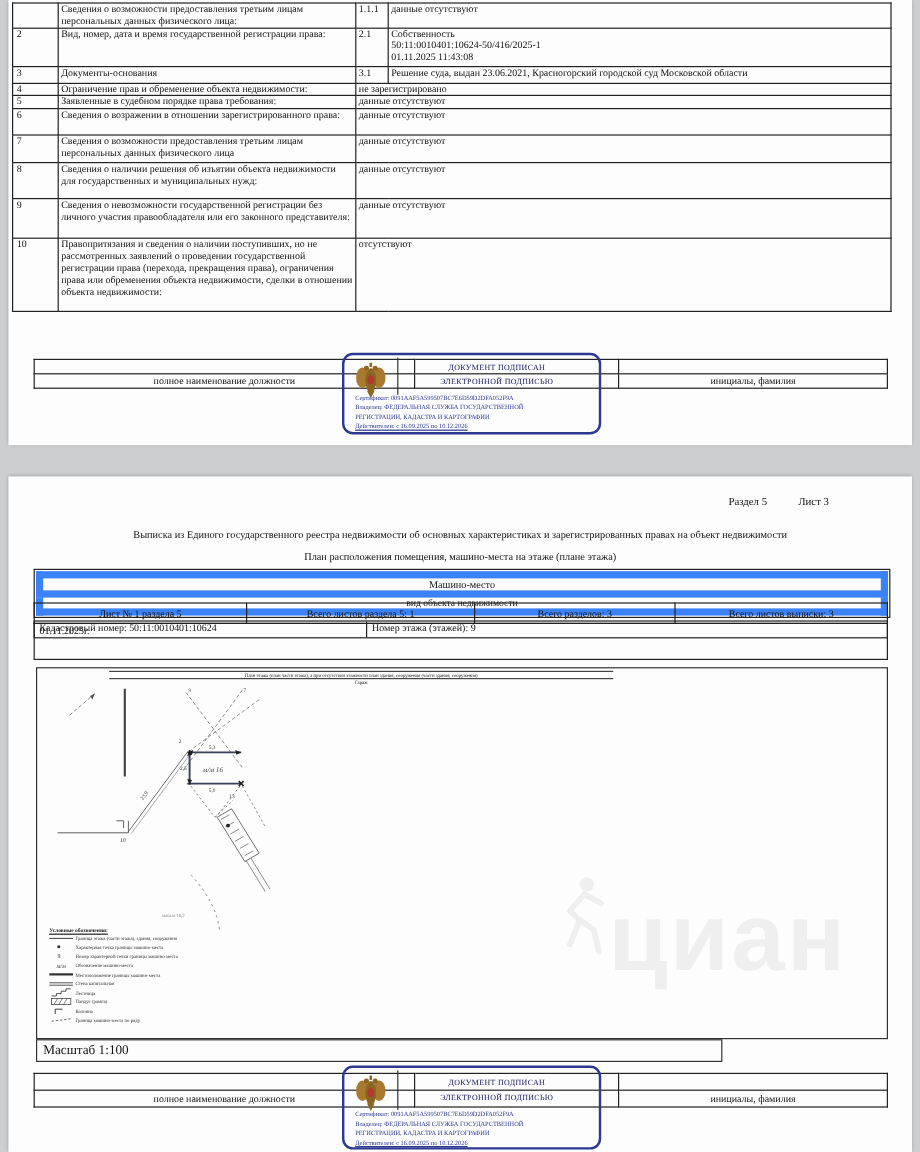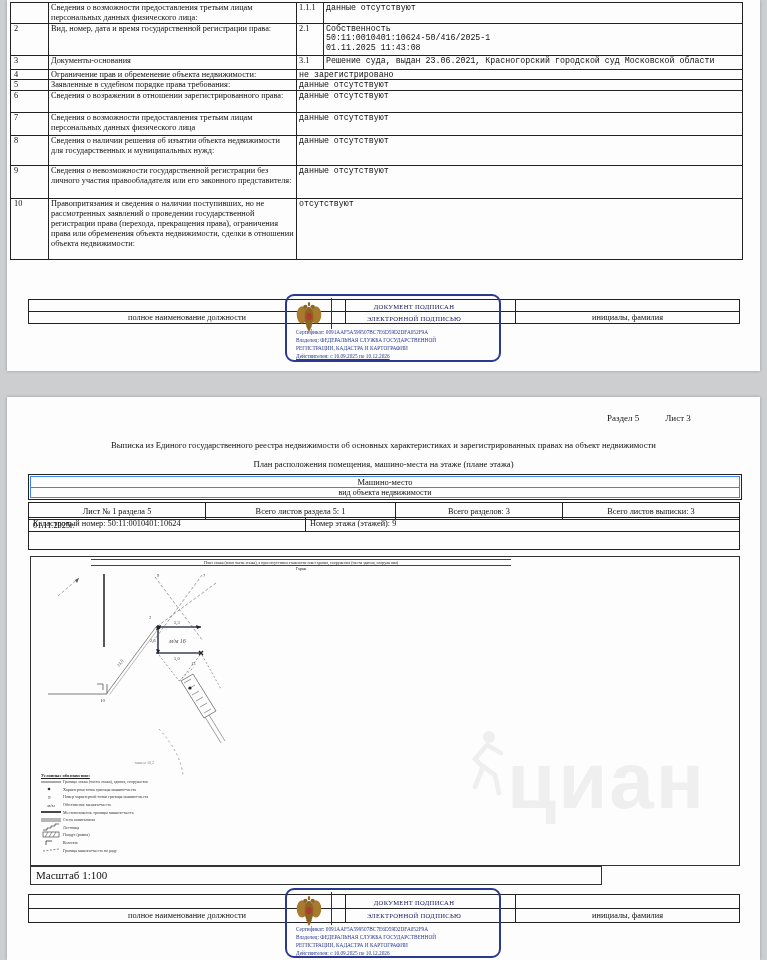--- a/index.html
+++ b/index.html
@@ -7,41 +7,41 @@
   #screen{position:relative;width:767px;height:960px;overflow:hidden;background:#cdced0;}
   .page{position:absolute;left:7px;width:753px;background:#fdfdfd;box-shadow:0 0 3px rgba(0,0,0,.25);}
   #page1{top:0;height:371px;}
   #page2{top:397px;height:563px;}
 
   
   table{border-collapse:collapse;border-radius:11px;}
   .regtable{position:absolute;left:3px;top:2px;width:733px;table-layout:fixed;}
   .regtable td{border:1px solid #222;font-size:8.3px;line-height:9.8px;padding:0 2px;vertical-align:top;}
   .regtable td.num{padding-left:3px;}
-  .val{white-space:pre-line;font-family:Liberation Mono, monospace;}
+  .val{white-space:pre-line;}
 
   
   .sigtable{position:absolute;width:712px;table-layout:fixed;}
   .sigtable td{border:1px solid #222;font-size:8.3px;text-align:center;vertical-align:middle;padding:0;}
 
   
   .stamp{position:absolute;width:212px;border:2px solid #2b3990;border-radius:9px;background:transparent;}
   .stamp .emblem{position:absolute;left:9px;top:5px;}
   .stamp .vdiv{position:absolute;left:44px;top:2px;width:1px;background:#333;}
   .stamp .t1,.stamp .t2{position:absolute;left:46px;right:4px;text-align:center;font-size:6.6px;letter-spacing:.3px;color:#14145c;}
   .stamp .details{position:absolute;left:9px;right:4px;font-size:5.3px;line-height:8px;color:#2b3990;}
 
   
   .corner{position:absolute;top:16px;left:600px;display:flex;gap:26px;font-size:9px;}
   .doc-title{position:absolute;top:43px;left:0;right:0;text-align:center;font-size:8.6px;}
   .doc-subtitle{position:absolute;top:62px;left:0;right:0;text-align:center;font-size:8.6px;}
 
   .dblbox{position:absolute;left:21px;width:710px;border:1px solid #222;padding:1px;}
   .typetable{width:100%;table-layout:fixed;}
-  .typetable td{border:1px solid #3b82f6;text-align:center;padding:0;}
+  .typetable td{border:6px solid #3b82f6;text-align:center;padding:0;}
   .sheetstable{position:absolute;left:21px;top:105px;width:712px;table-layout:fixed;}
   .sheetstable td{border:1px solid #222;font-size:8.3px;text-align:center;height:14px;}
   .rowbox{position:absolute;left:21px;width:712px;border:1px solid #222;box-sizing:border-box;font-size:8.3px;}
   .rowbox .cell{padding:1px 4px;}
 
   
   .planbox{position:absolute;left:23px;top:159px;width:710px;height:310px;border:1px solid #333;box-sizing:border-box;}
   .plan-header{position:absolute;left:60px;top:2px;width:420px;text-align:center;}
   .plan-header .l1{font-size:4px;line-height:5px;border-top:1px solid #444;border-bottom:1px solid #444;color:#222;}
   .plan-header .l2{font-size:4px;line-height:5px;color:#222;}

